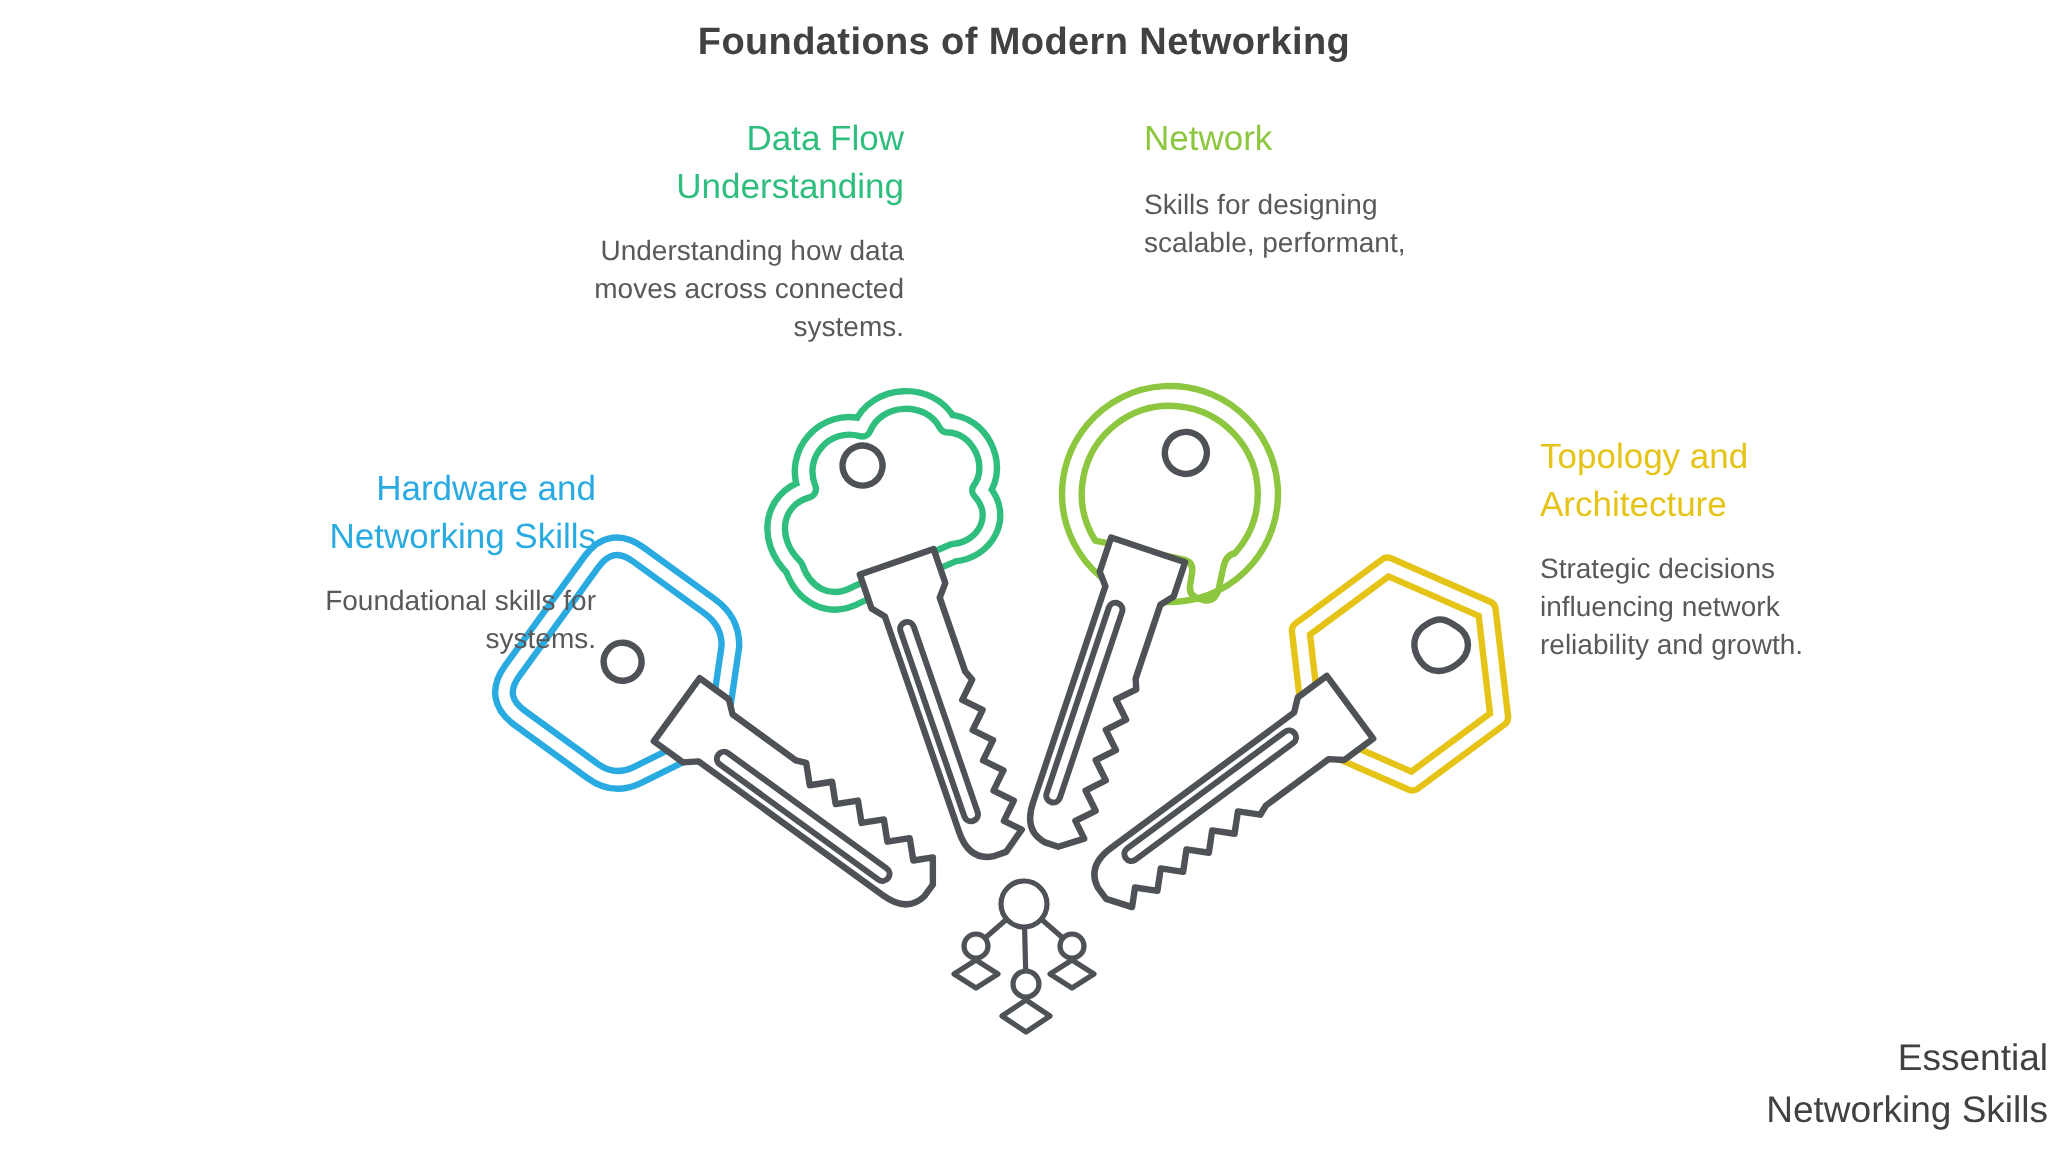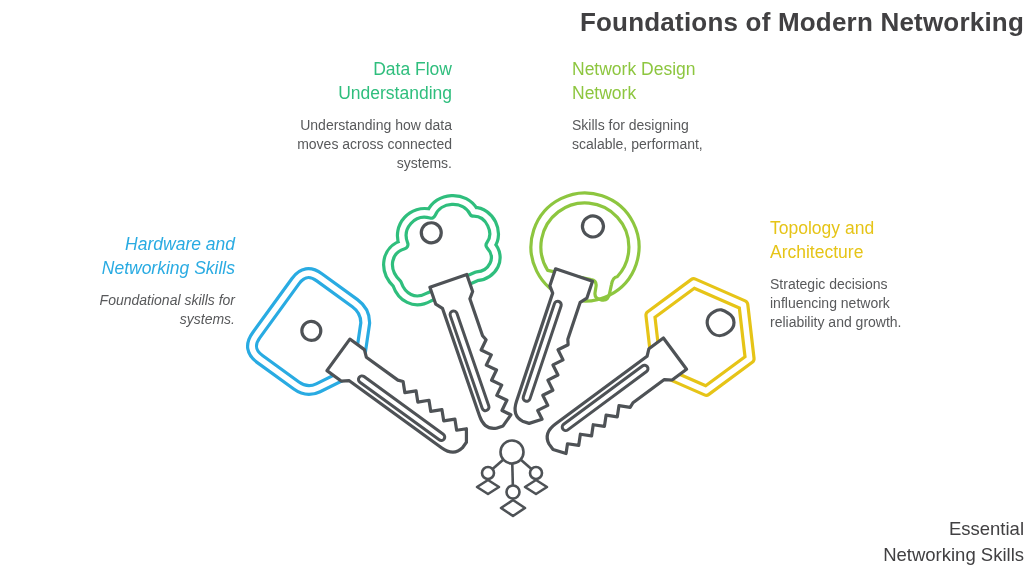--- a/index.html
+++ b/index.html
@@ -3,30 +3,30 @@
 <meta charset="utf-8">
 <style>
   html,body{margin:0;padding:0;background:#fff;}
   body{
     position:relative;width:1024px;height:576px;overflow:hidden;
     font-family:"Liberation Sans","DejaVu Sans",sans-serif;
   }
   #canvas{position:absolute;left:0;top:0;}
   h1.page-title{
     position:absolute;top:8px;left:0;width:1024px;margin:0;
-    text-align:right;font-size:26px;line-height:28px;font-weight:700;
+    text-align:center;font-size:19px;line-height:28px;font-weight:700;
     color:var(--title);letter-spacing:.2px;
   }
   .block{position:absolute;width:218px;}
   .block .heading{margin:0 0 11px 0;font-size:17.5px;line-height:23.5px;font-weight:400;}
   .block .body{margin:0;font-size:14px;line-height:19px;color:var(--body);}
   .block .hl,.block .bl{display:block;}
   .align-right{text-align:right;}
   .align-left{text-align:left;}
-  .item-hardware{top:233px;right:789px;font-style:italic;}
+  .item-hardware{top:233px;right:726px;}
   .item-data-flow{top:58px;right:572px;}
   .item-network-design{top:58px;left:572px;}
   .item-topology{top:217px;left:770px;}
   .item-hardware .heading{color:var(--accent-hardware);}
   .item-data-flow .heading{color:var(--accent-data-flow);}
   .item-network-design .heading{color:var(--accent-network-design);}
   .item-topology .heading{color:var(--accent-topology);}
   .footer-label{
     position:absolute;top:516px;left:0;width:1024px;margin:0;
     text-align:right;font-size:18.5px;line-height:26px;color:var(--title);
@@ -117,21 +117,20 @@
   </h2>
   <p class="body">
     <span class="bl">Understanding how data</span>
     <span class="bl">moves across connected</span>
     <span class="bl">systems.</span>
   </p>
 </section>
 
 <section class="block align-left item-network-design">
   <h2 class="heading">
-    <span class="hl">Network Design</span>
     <span class="hl">Network</span>
   </h2>
   <p class="body">
     <span class="bl">Skills for designing</span>
     <span class="bl">scalable, performant,</span>
   </p>
 </section>
 
 <section class="block align-left item-topology">
   <h2 class="heading">

